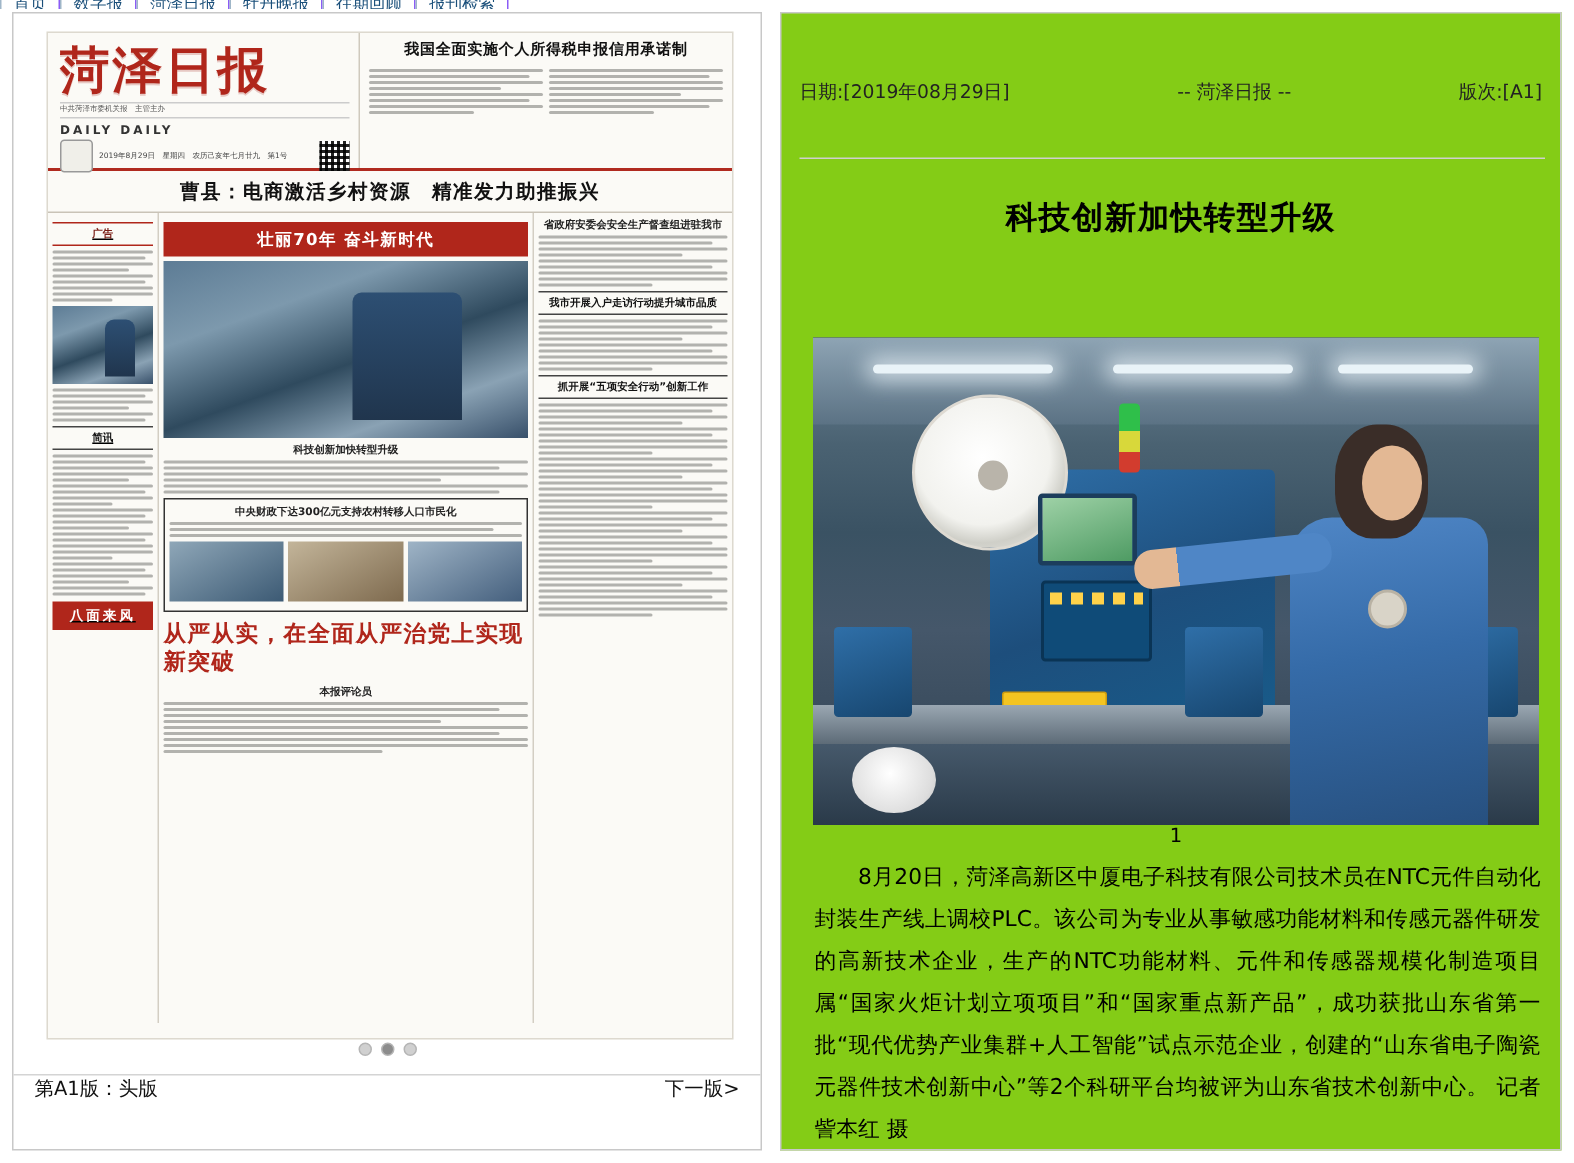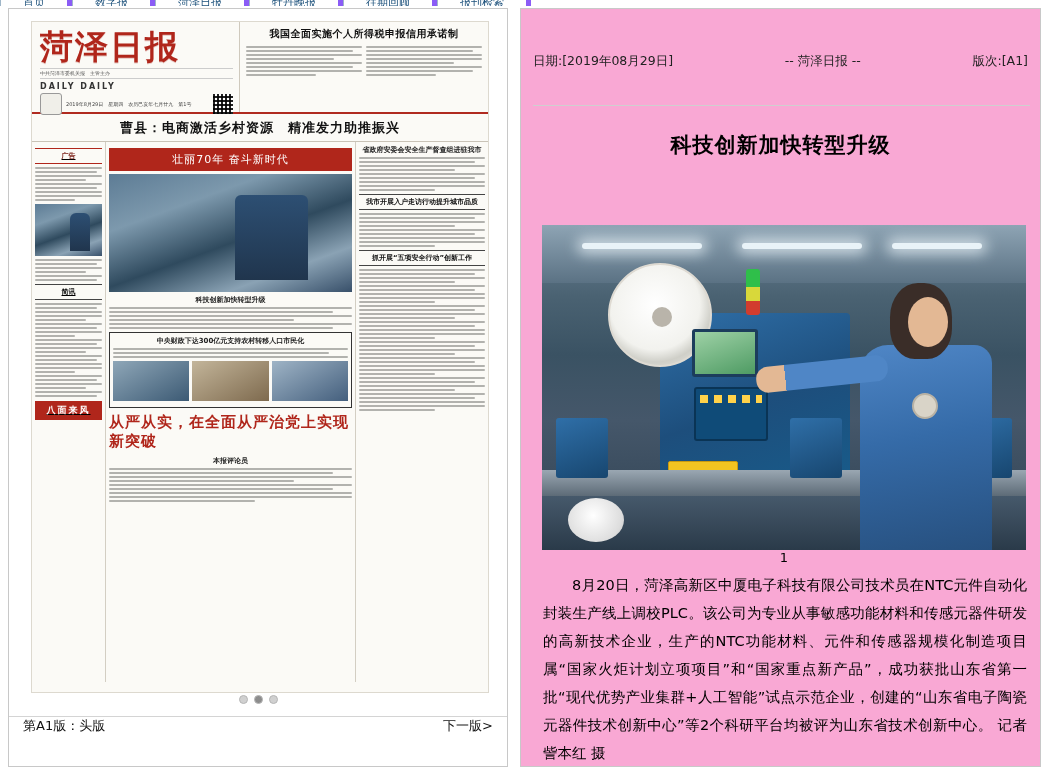--- a/index.html
+++ b/index.html
@@ -24,25 +24,25 @@
     width: 1049px;
     height: 6px;
     background: #ffffff;
     display: flex;
     align-items: flex-end;
     overflow: hidden;
   }
   .topbar .seg {
     height: 6px;
     border-left: 1px solid #9fb6c8;
-    border-right: 5px solid #8b5cf6;
+    border-right: 1px solid #8b5cf6;
     color: #1a4f7a;
     font-size: 11px;
     line-height: 6px;
-    padding: 0 22px;
+    padding: 0 8px;
     white-space: nowrap;
     overflow: hidden;
   }
 
   
   .left-pane {
     position: absolute;
     left: 8px; top: 8px;
     width: 500px; height: 759px;
     border: 1px solid #c8c8c8;
@@ -135,21 +135,21 @@
   .tl { height: 2px; background: #9a9a95; margin: 2px 0; border-radius: 1px; opacity: .75; }
   .tl.s1 { width: 100%; }
   .tl.s2 { width: 92%; }
   .tl.s3 { width: 76%; }
   .tl.s4 { width: 60%; }
 
   .np-band {
     background: #b0261b;
     color: #fff;
     font-size: 11px;
-    font-weight: normal;
+    font-weight: bold;
     text-align: center;
     letter-spacing: 1px;
     padding: 4px 0;
     margin: 3px 0 0;
   }
   .np-headline2 {
     font-size: 13px;
     font-weight: bold;
     text-align: center;
     color: #111;
@@ -249,21 +249,21 @@
   .left-footer .nextlink {
     color: #111; text-decoration: none; cursor: pointer;
   }
 
   
   .right-pane {
     position: absolute;
     left: 520px; top: 8px;
     width: 521px; height: 759px;
     border: 1px solid #c8c8c8;
-    background: #f9a8d4;
+    background: #84cc16;
     overflow: hidden;
   }
   .art-meta {
     position: absolute;
     left: 0; top: 44px;
     width: 100%;
     padding: 0 12px;
     display: flex;
     justify-content: space-between;
     align-items: center;

